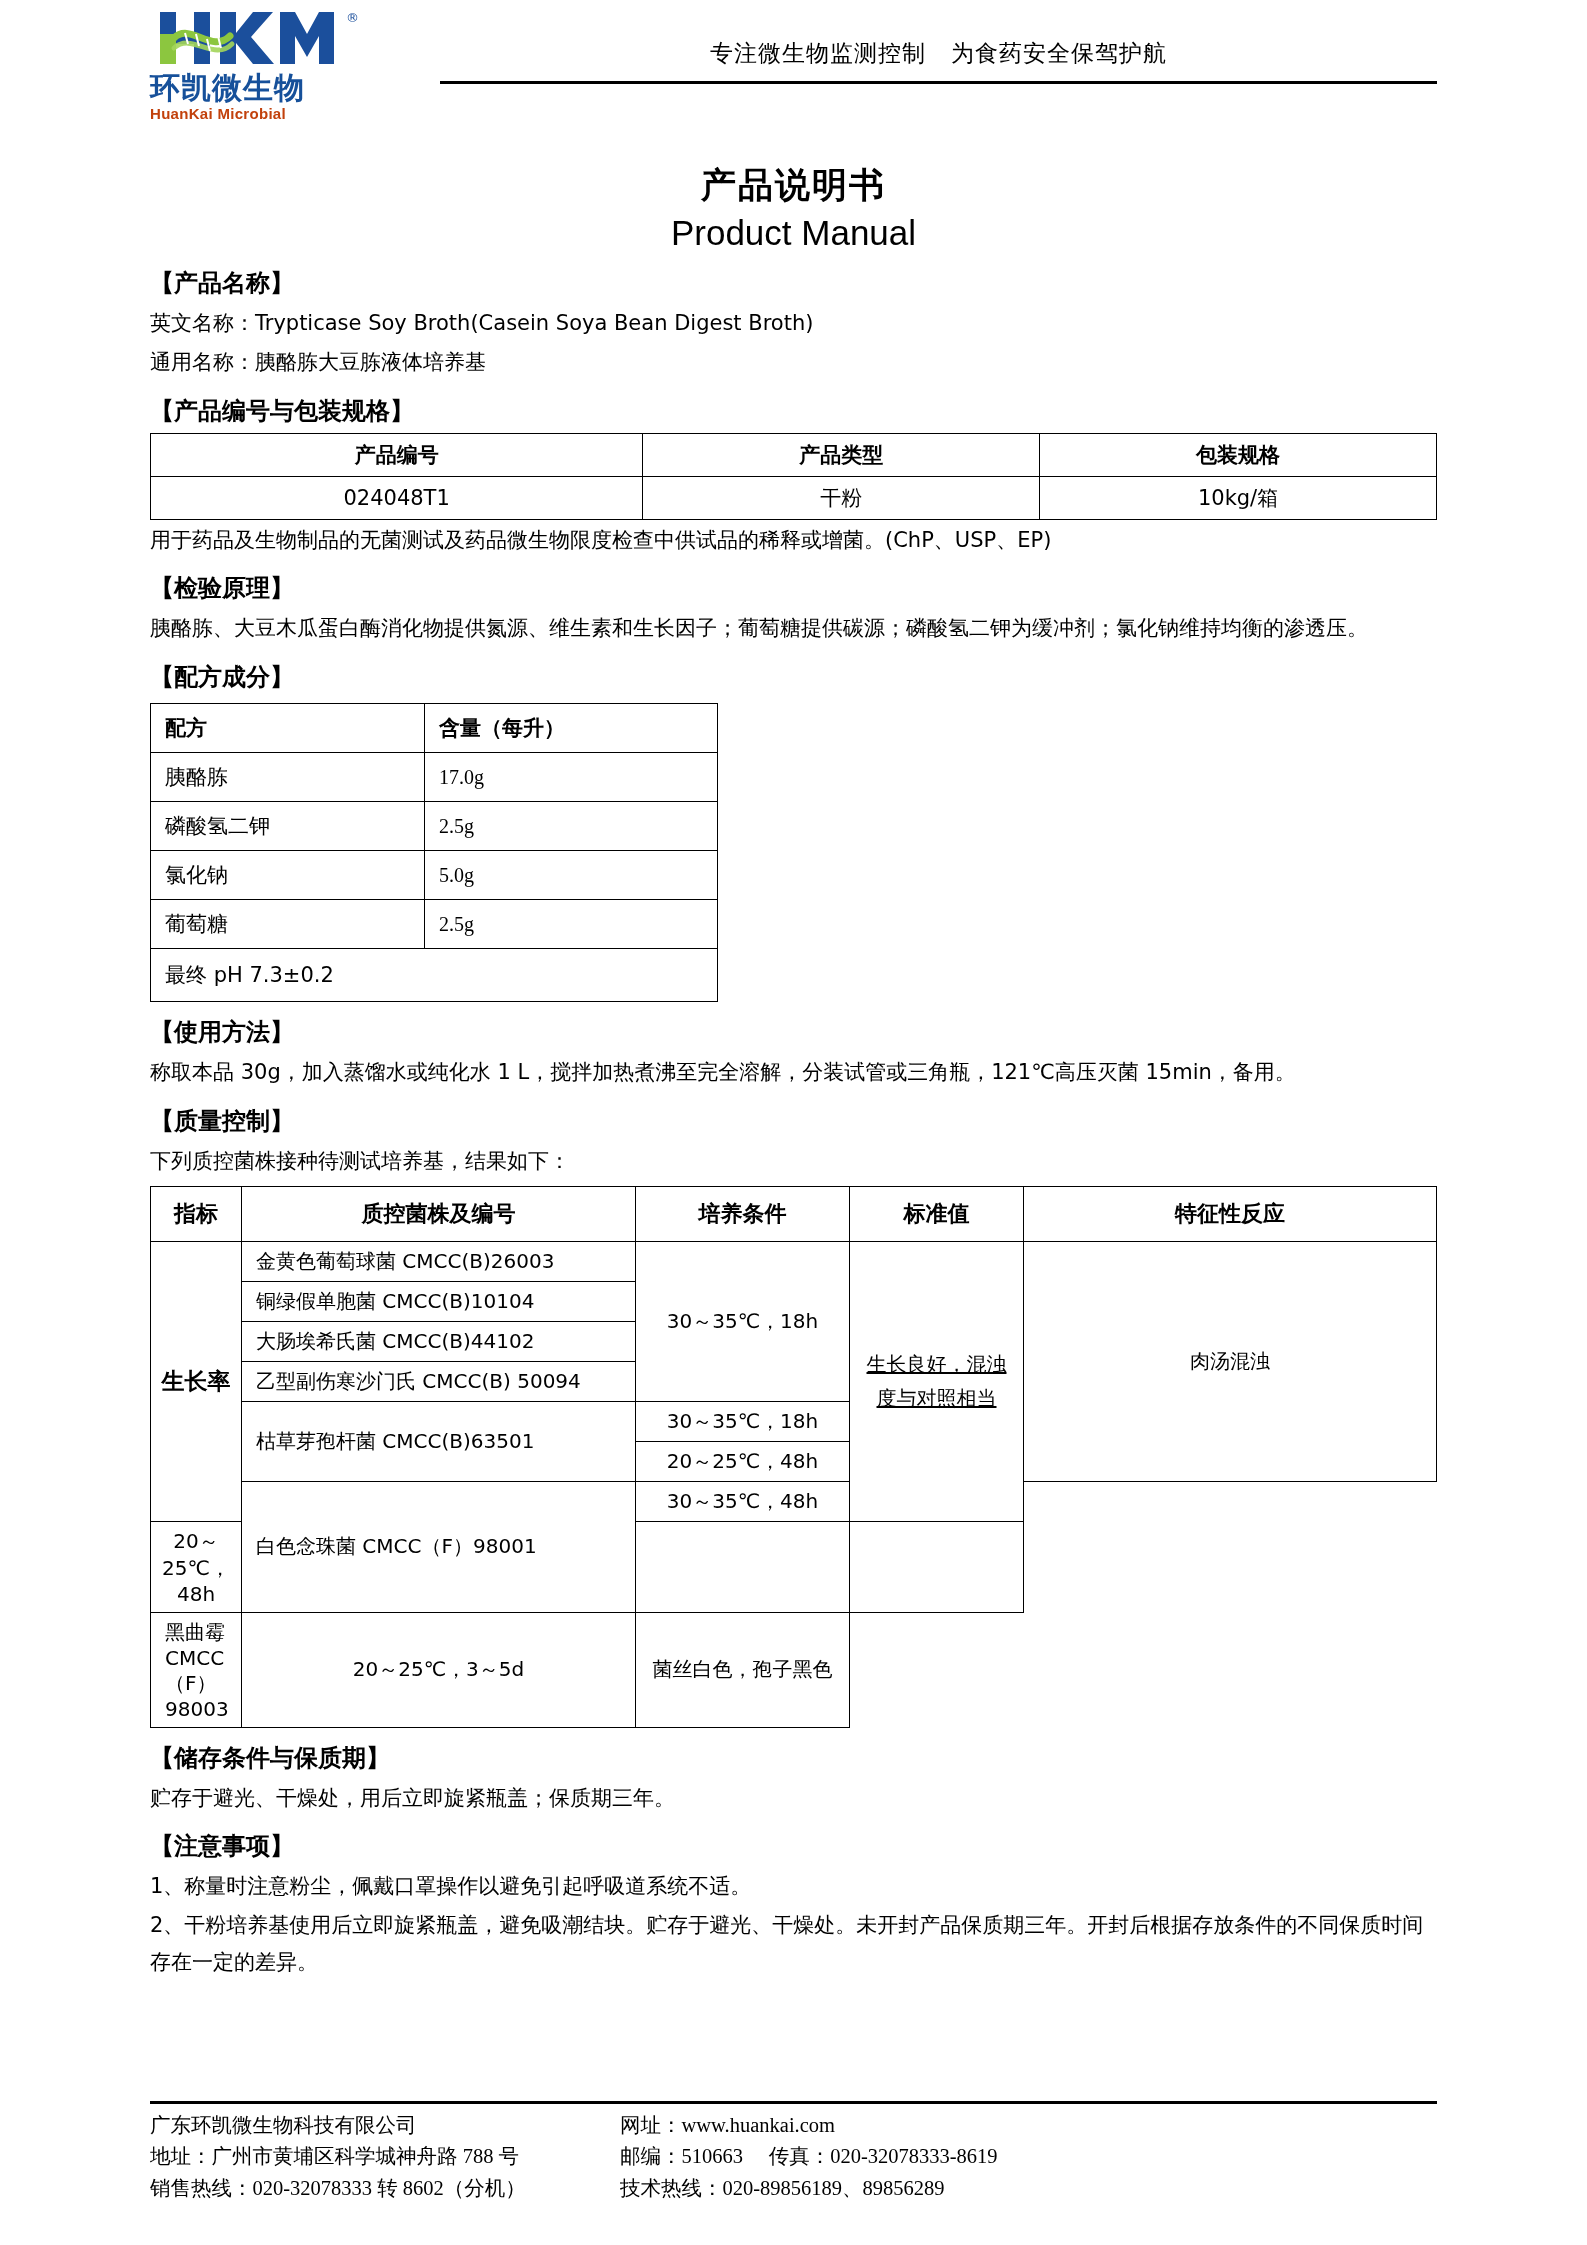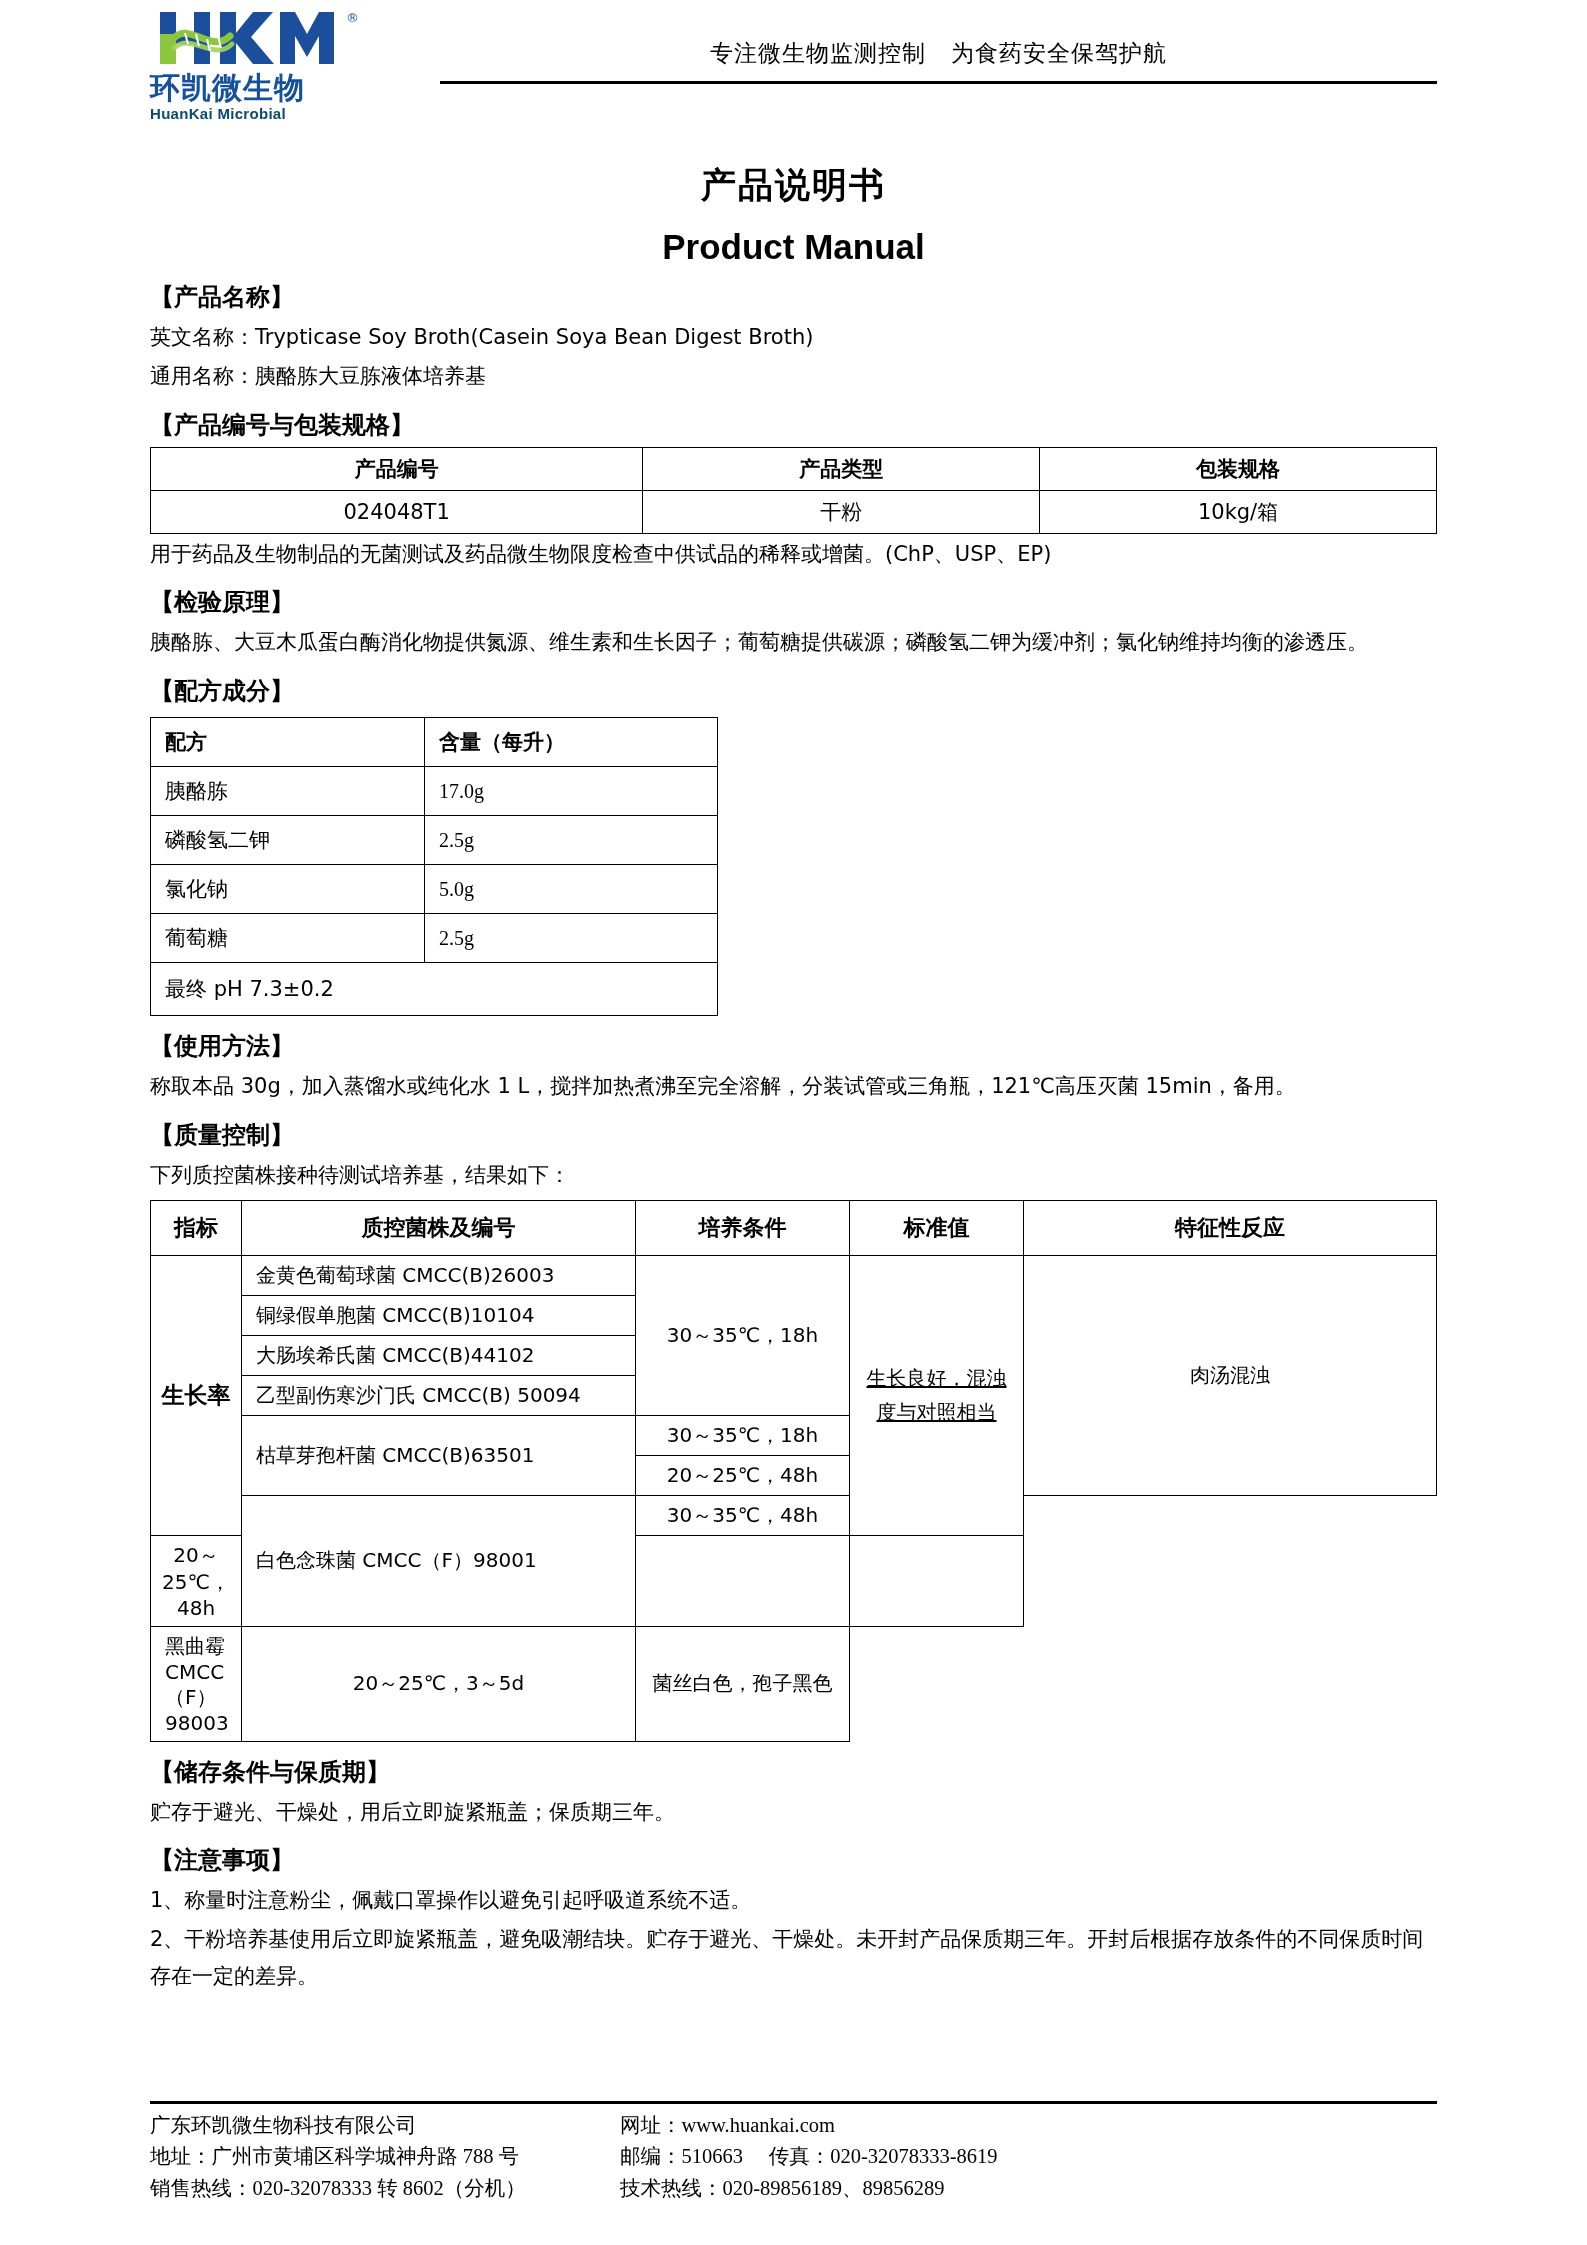--- a/index.html
+++ b/index.html
@@ -43,21 +43,21 @@
   .logo-cn {
     font-family: "DejaVu Sans", "Liberation Sans", sans-serif;
     color: #16509a;
     font-size: 30px;
     font-weight: bold;
     letter-spacing: 1px;
     line-height: 1.05;
     margin-top: 2px;
   }
   .logo-en {
-    color: #0c4a6e;
+    color: #c2410c;
     font-size: 15px;
     font-weight: bold;
     letter-spacing: .3px;
     margin-top: 1px;
   }
   .tagline-wrap {
     flex: 1 1 auto;
     display: flex;
     flex-direction: column;
     justify-content: flex-start;
@@ -81,23 +81,23 @@
     text-align: center;
     font-family: "DejaVu Sans", "Liberation Sans", sans-serif;
     font-size: 35px;
     font-weight: bold;
     letter-spacing: 2px;
     margin-top: 24px;
   }
   .doc-title-en {
     text-align: center;
     font-size: 35px;
-    font-weight: bold;
+    font-weight: normal;
     letter-spacing: 0px;
-    margin-top: 18px;
+    margin-top: 4px;
   }
 
   
   .sec-head {
     font-family: "DejaVu Sans", "Liberation Sans", sans-serif;
     font-size: 24px;
     font-weight: bold;
     margin-top: 14px;
     margin-bottom: 6px;
     letter-spacing: 0px;

